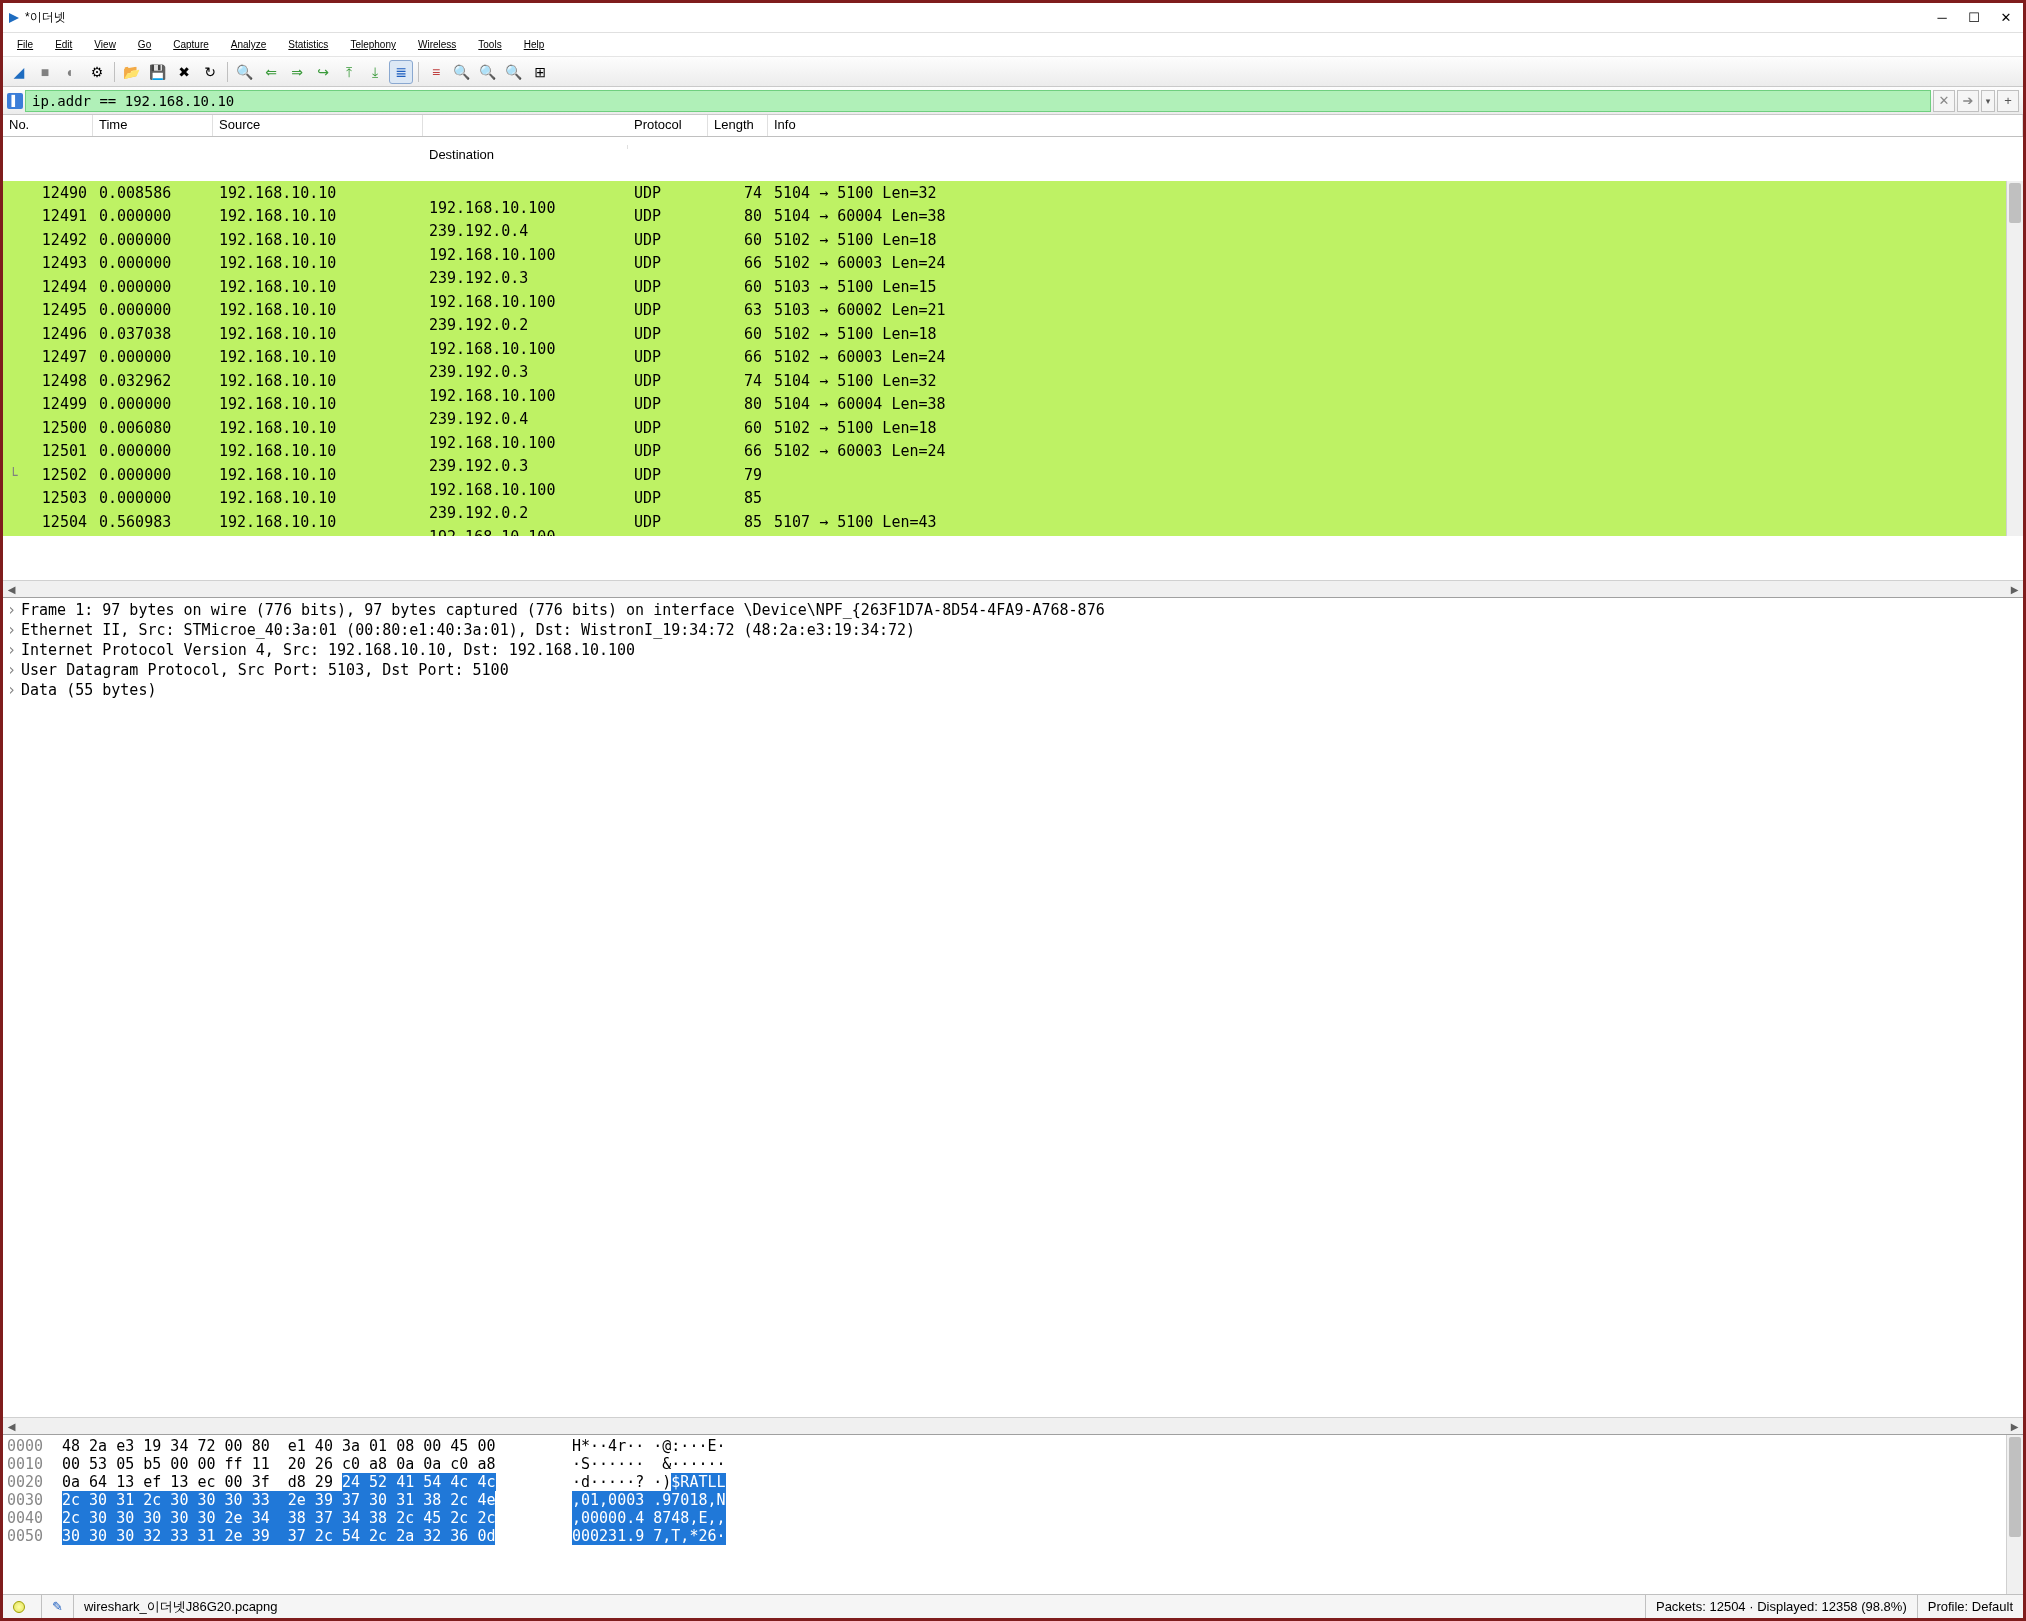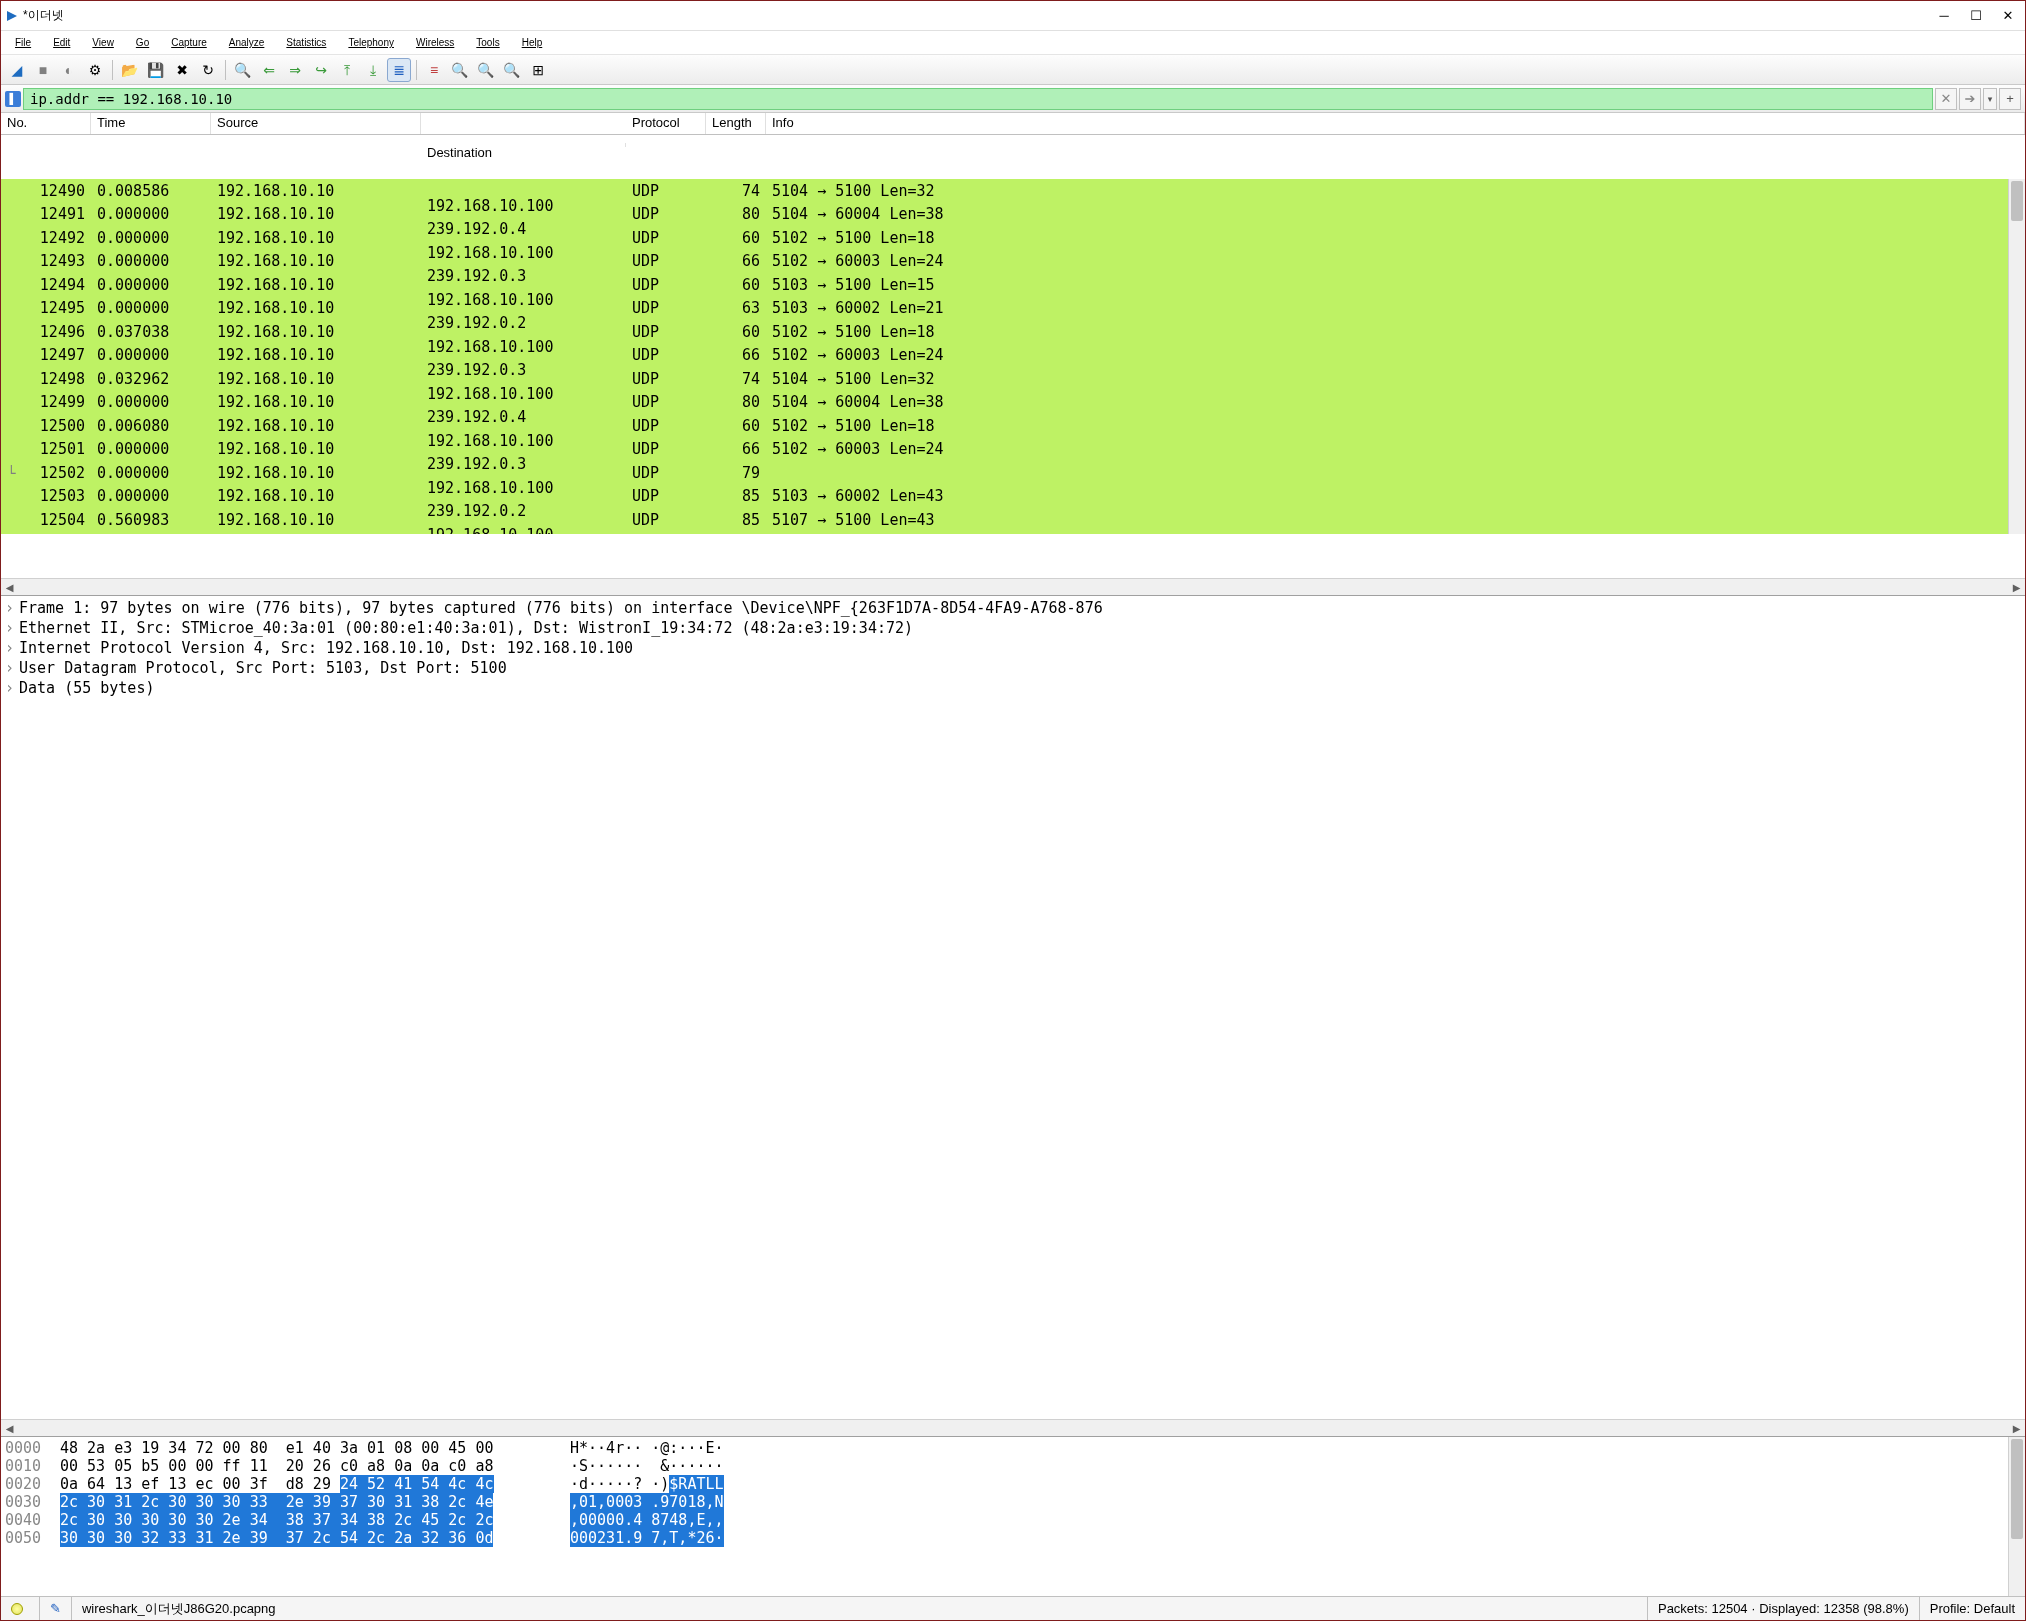--- a/index.html
+++ b/index.html
@@ -1,17 +1,17 @@
 <!DOCTYPE html>
 <html><head>
 <meta charset="utf-8">
 <style>
   * { box-sizing: border-box; margin: 0; padding: 0; }
   html, body { width: 100%; height: 100%; font-family: "Segoe UI", Tahoma, sans-serif; font-size: 13px; background: #fff; overflow: hidden; }
-  .window { display: flex; flex-direction: column; height: 100vh; border: 1px solid #7f1d1d; }
+  .window { display: flex; flex-direction: column; height: 100vh; border: 3px solid #7f1d1d; }
   .titlebar { height: 30px; background: #fff; display: flex; align-items: center; padding: 0 6px; border-bottom: 1px solid #e0e0e0; }
   .titlebar .fin { width:0;height:0;border-left:10px solid #1e6cc0;border-top:5px solid transparent;border-bottom:5px solid transparent;margin-right:6px; }
   .titlebar .title { flex:1; font-size:12px; }
   .titlebar .ctrls { display:flex; gap:18px; padding-right:4px; }
   .titlebar .ctrls span { width:14px; text-align:center; cursor:pointer; font-family:Arial; }
   .menubar { height:24px; display:flex; align-items:center; gap:6px; padding:0 6px; background:#fff; border-bottom:1px solid #e5e5e5; }
   .menubar span { padding:18px 8px; cursor:pointer; font-size:10px;text-decoration:underline;}
   .toolbar { height:30px; display:flex; align-items:center; gap:2px; padding:2px 4px; background:linear-gradient(#fdfdfd,#ececec); border-bottom:1px solid #c9c9c9; }
   .tbtn { width:24px; height:24px; display:flex; align-items:center; justify-content:center; border:1px solid transparent; border-radius:3px; cursor:pointer; }
   .tsep { width:1px; height:20px; background:#c0c0c0; margin:0 3px; }
@@ -178,21 +178,21 @@
         <div class="pl-row"><div class="tree-ind"> </div><div class="c-no" style="width:70px">12493</div><div class="c-time">0.000000</div><div class="c-src">192.168.10.10</div><div class="c-dst">239.192.0.3</div><div class="c-proto">UDP</div><div class="c-len">66</div><div class="c-info">5102 → 60003 Len=24</div></div>
         <div class="pl-row"><div class="tree-ind"> </div><div class="c-no" style="width:70px">12494</div><div class="c-time">0.000000</div><div class="c-src">192.168.10.10</div><div class="c-dst">192.168.10.100</div><div class="c-proto">UDP</div><div class="c-len">60</div><div class="c-info">5103 → 5100 Len=15</div></div>
         <div class="pl-row"><div class="tree-ind"> </div><div class="c-no" style="width:70px">12495</div><div class="c-time">0.000000</div><div class="c-src">192.168.10.10</div><div class="c-dst">239.192.0.2</div><div class="c-proto">UDP</div><div class="c-len">63</div><div class="c-info">5103 → 60002 Len=21</div></div>
         <div class="pl-row"><div class="tree-ind"> </div><div class="c-no" style="width:70px">12496</div><div class="c-time">0.037038</div><div class="c-src">192.168.10.10</div><div class="c-dst">192.168.10.100</div><div class="c-proto">UDP</div><div class="c-len">60</div><div class="c-info">5102 → 5100 Len=18</div></div>
         <div class="pl-row"><div class="tree-ind"> </div><div class="c-no" style="width:70px">12497</div><div class="c-time">0.000000</div><div class="c-src">192.168.10.10</div><div class="c-dst">239.192.0.3</div><div class="c-proto">UDP</div><div class="c-len">66</div><div class="c-info">5102 → 60003 Len=24</div></div>
         <div class="pl-row"><div class="tree-ind"> </div><div class="c-no" style="width:70px">12498</div><div class="c-time">0.032962</div><div class="c-src">192.168.10.10</div><div class="c-dst">192.168.10.100</div><div class="c-proto">UDP</div><div class="c-len">74</div><div class="c-info">5104 → 5100 Len=32</div></div>
         <div class="pl-row"><div class="tree-ind"> </div><div class="c-no" style="width:70px">12499</div><div class="c-time">0.000000</div><div class="c-src">192.168.10.10</div><div class="c-dst">239.192.0.4</div><div class="c-proto">UDP</div><div class="c-len">80</div><div class="c-info">5104 → 60004 Len=38</div></div>
         <div class="pl-row"><div class="tree-ind"> </div><div class="c-no" style="width:70px">12500</div><div class="c-time">0.006080</div><div class="c-src">192.168.10.10</div><div class="c-dst">192.168.10.100</div><div class="c-proto">UDP</div><div class="c-len">60</div><div class="c-info">5102 → 5100 Len=18</div></div>
         <div class="pl-row"><div class="tree-ind"> </div><div class="c-no" style="width:70px">12501</div><div class="c-time">0.000000</div><div class="c-src">192.168.10.10</div><div class="c-dst">239.192.0.3</div><div class="c-proto">UDP</div><div class="c-len">66</div><div class="c-info">5102 → 60003 Len=24</div></div>
         <div class="pl-row"><div class="tree-ind">└</div><div class="c-no" style="width:70px">12502</div><div class="c-time">0.000000</div><div class="c-src">192.168.10.10</div><div class="c-dst">192.168.10.100</div><div class="c-proto">UDP</div><div class="c-len">79</div></div>
-        <div class="pl-row"><div class="tree-ind"></div><div class="c-no" style="width:70px">12503</div><div class="c-time">0.000000</div><div class="c-src">192.168.10.10</div><div class="c-dst">239.192.0.2</div><div class="c-proto">UDP</div><div class="c-len">85</div><div class="c-info">5103 → 60002 Len=43</div></div>
+        <div class="pl-row"><div class="tree-ind"></div><div class="c-no" style="width:70px">12503</div><div class="c-time">0.000000</div><div class="c-src">192.168.10.10</div><div class="c-dst">239.192.0.2</div><div class="c-proto">UDP</div><div class="c-len">85</div></div>
         <div class="pl-row"><div class="tree-ind"></div><div class="c-no" style="width:70px">12504</div><div class="c-time">0.560983</div><div class="c-src">192.168.10.10</div><div class="c-dst">192.168.10.100</div><div class="c-proto">UDP</div><div class="c-len">85</div><div class="c-info">5107 → 5100 Len=43</div></div>
         <div class="vscroll">
           <div class="thumb" style="top:2px;height:40px"></div>
         </div>
     </div>
     <div class="hscroll">
       <div class="ar">◀</div>
       <div style="flex:1"></div>
       <div class="ar">▶</div>
     </div>

